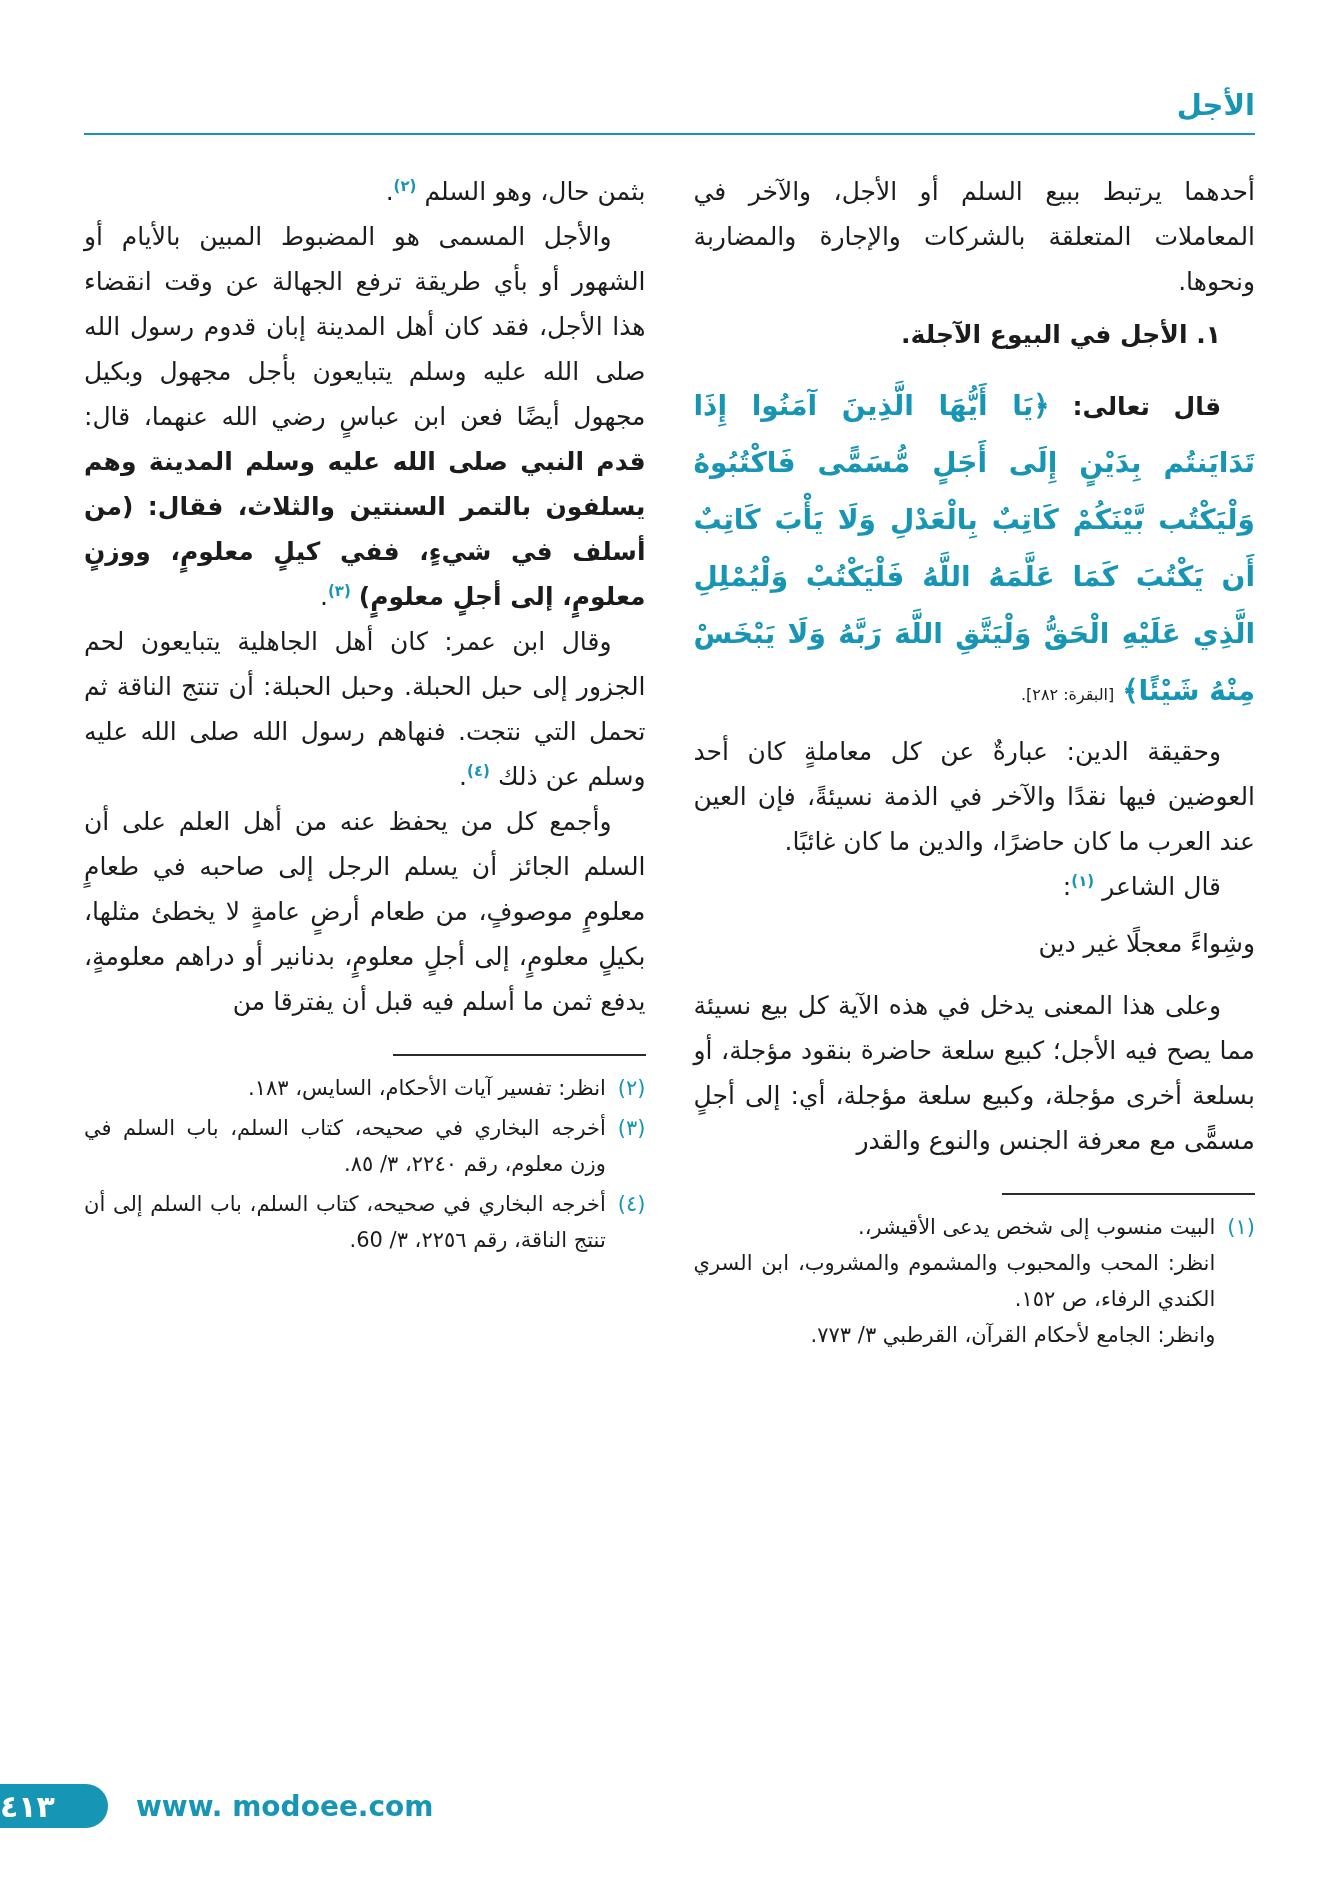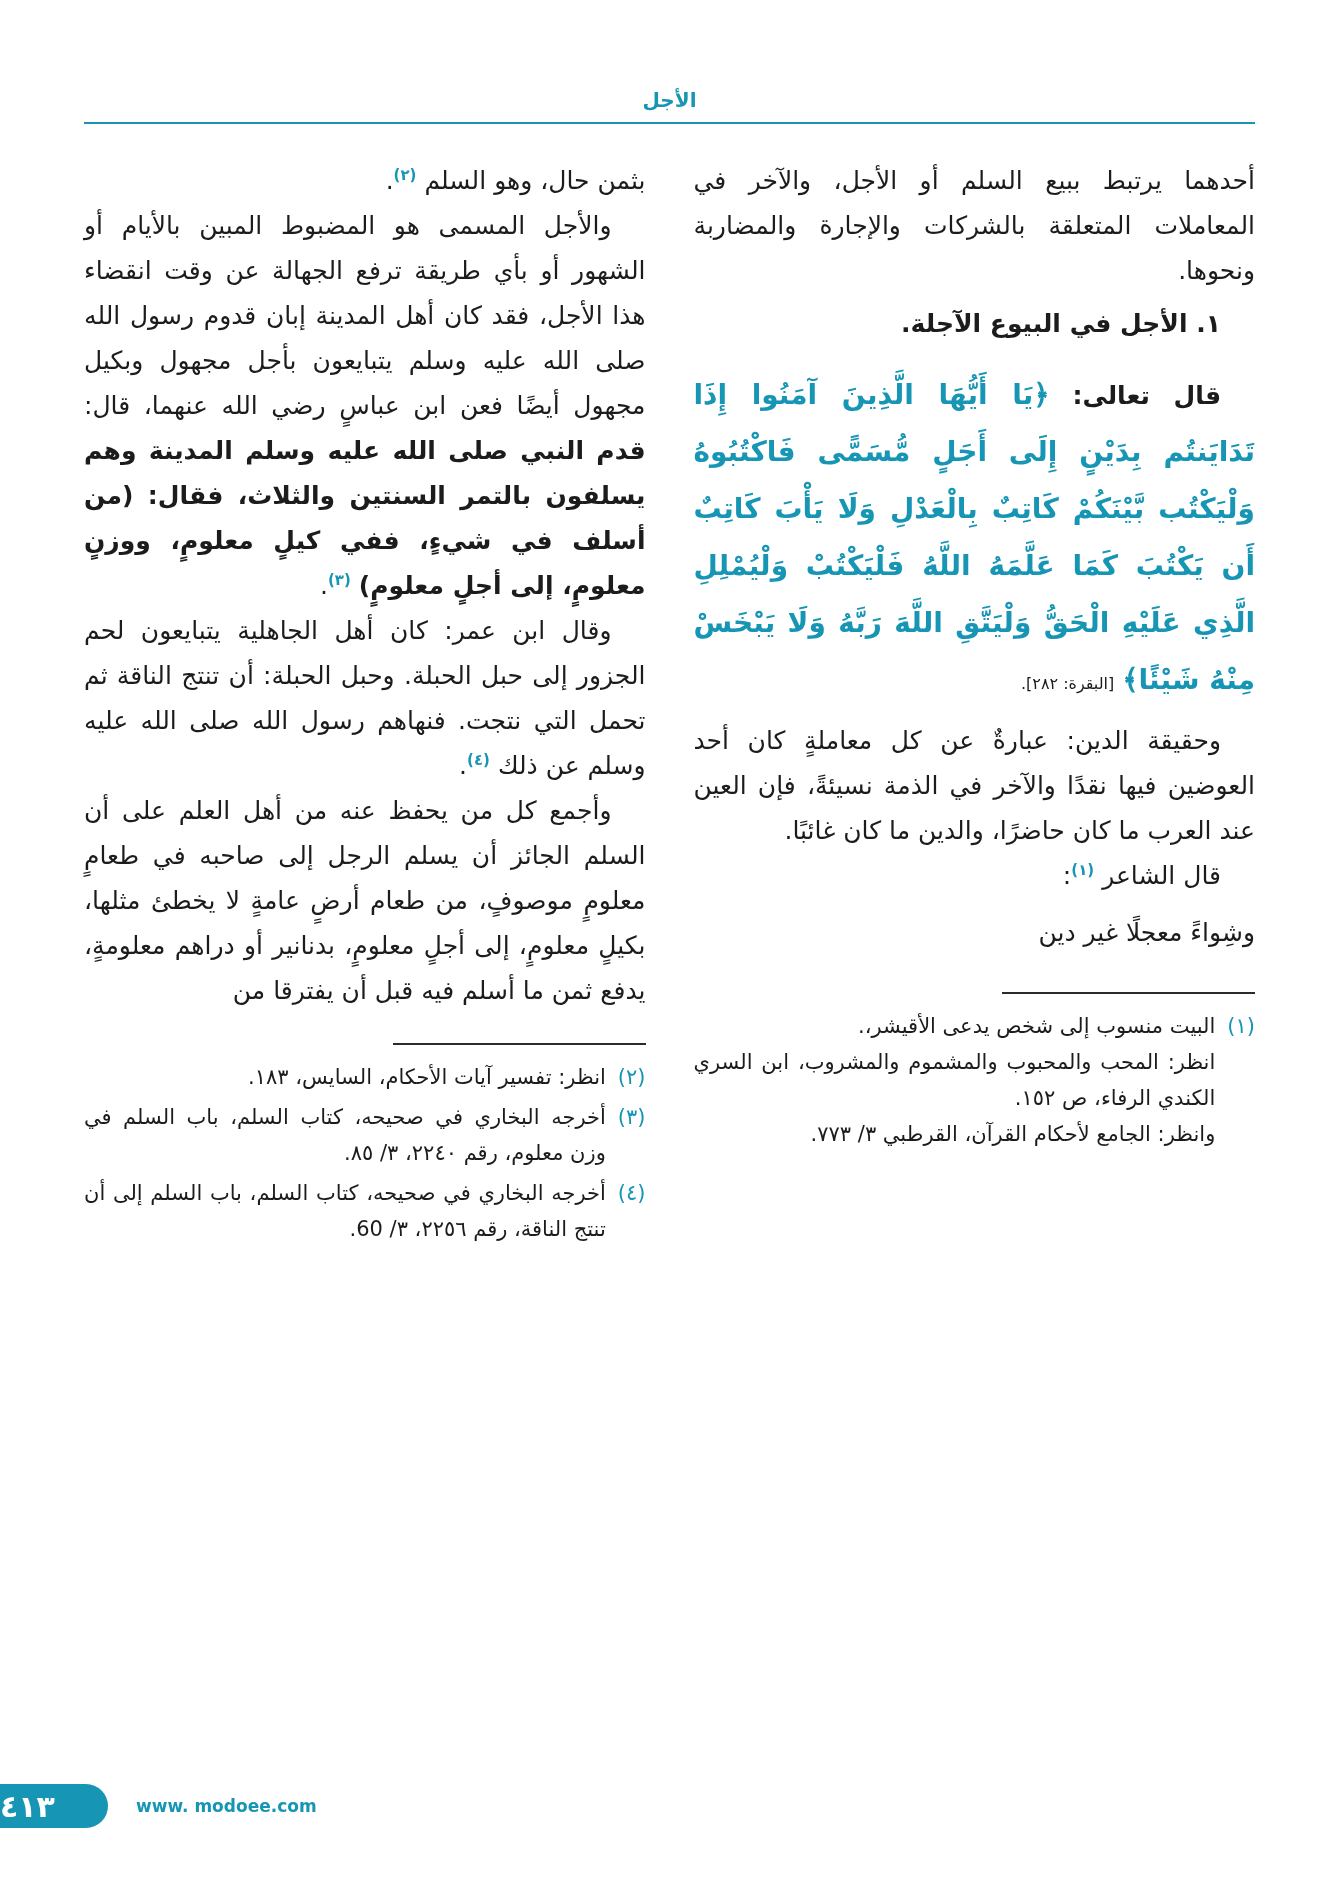--- a/index.html
+++ b/index.html
@@ -12,23 +12,23 @@
     background:#ffffff;
     direction:rtl;
     color:var(--ink);
     font-family:"DejaVu Sans", sans-serif;
     padding:88px 84px 0;
     overflow:hidden;
   }
   
   .page-header { }
   .running-head {
-    text-align:center;
+    text-align:right;
     color:var(--accent);
-    font-size:20px;
+    font-size:29px;
     font-weight:bold;
     line-height:1.2;
   }
   .header-rule { margin-top:10px; border-bottom:2px solid var(--accent); }
   
   .columns { display:flex; gap:48px; margin-top:34px; align-items:flex-start; }
   .column { flex:1 1 0; min-width:0; }
   
   .para {
     font-size:25px;
@@ -76,21 +76,21 @@
     width:108px; height:44px;
     background:var(--accent);
     border-radius:0 28px 28px 0;
     color:#ffffff;
     display:flex; align-items:center; justify-content:flex-start;
     font-size:30px; font-weight:bold;
   }
   .website {
     margin-left:28px;
     color:var(--accent);
-    font-size:17px;
+    font-size:28px;
     font-weight:bold;
   }
 </style>
 </head>
 <body>
 
 <div class="page">
 
   <header class="page-header">
     <div class="running-head">الأجل</div>
@@ -104,20 +104,21 @@
       <p class="para heading indent">١. الأجل في البيوع الآجلة.</p>
       <p class="para quran-block indent"><span class="quran-lead">قال تعالى:</span>
         <span class="quran">﴿يَا أَيُّهَا الَّذِينَ آمَنُوا إِذَا تَدَايَنتُم بِدَيْنٍ إِلَى أَجَلٍ مُّسَمًّى فَاكْتُبُوهُ وَلْيَكْتُب بَّيْنَكُمْ كَاتِبٌ بِالْعَدْلِ وَلَا يَأْبَ كَاتِبٌ أَن يَكْتُبَ كَمَا عَلَّمَهُ اللَّهُ فَلْيَكْتُبْ وَلْيُمْلِلِ الَّذِي عَلَيْهِ الْحَقُّ وَلْيَتَّقِ اللَّهَ رَبَّهُ وَلَا يَبْخَسْ مِنْهُ شَيْئًا﴾</span>
         <span class="verse-ref">[البقرة: ٢٨٢].</span></p>
       <p class="para indent">وحقيقة الدين: عبارةٌ عن كل معاملةٍ كان أحد العوضين فيها نقدًا والآخر في الذمة نسيئةً، فإن العين عند العرب ما كان حاضرًا، والدين ما كان غائبًا.</p>
       <p class="para indent"><span>قال الشاعر</span>
         <sup class="ref">(١)</sup><span>:</span></p>
       <div class="poetry">
         <div class="poetry-line">وشِواءً معجلًا غير دين</div>
       </div>
+      <p class="para indent">وعلى هذا المعنى يدخل في هذه الآية كل بيع نسيئة مما يصح فيه الأجل؛ كبيع سلعة حاضرة بنقود مؤجلة، أو بسلعة أخرى مؤجلة، وكبيع سلعة مؤجلة، أي: إلى أجلٍ مسمًّى مع معرفة الجنس والنوع والقدر</p>
 
       <div class="footnotes">
         <div class="fn-rule"></div>
         <div class="footnote">
           <span class="fn-num">(١)</span>
           <div class="fn-lines">
             <div>البيت منسوب إلى شخص يدعى الأقيشر،.</div>
             <div>انظر: المحب والمحبوب والمشموم والمشروب، ابن السري الكندي الرفاء، ص ١٥٢.</div>
             <div>وانظر: الجامع لأحكام القرآن، القرطبي ٣/ ٧٧٣.</div>
           </div>

